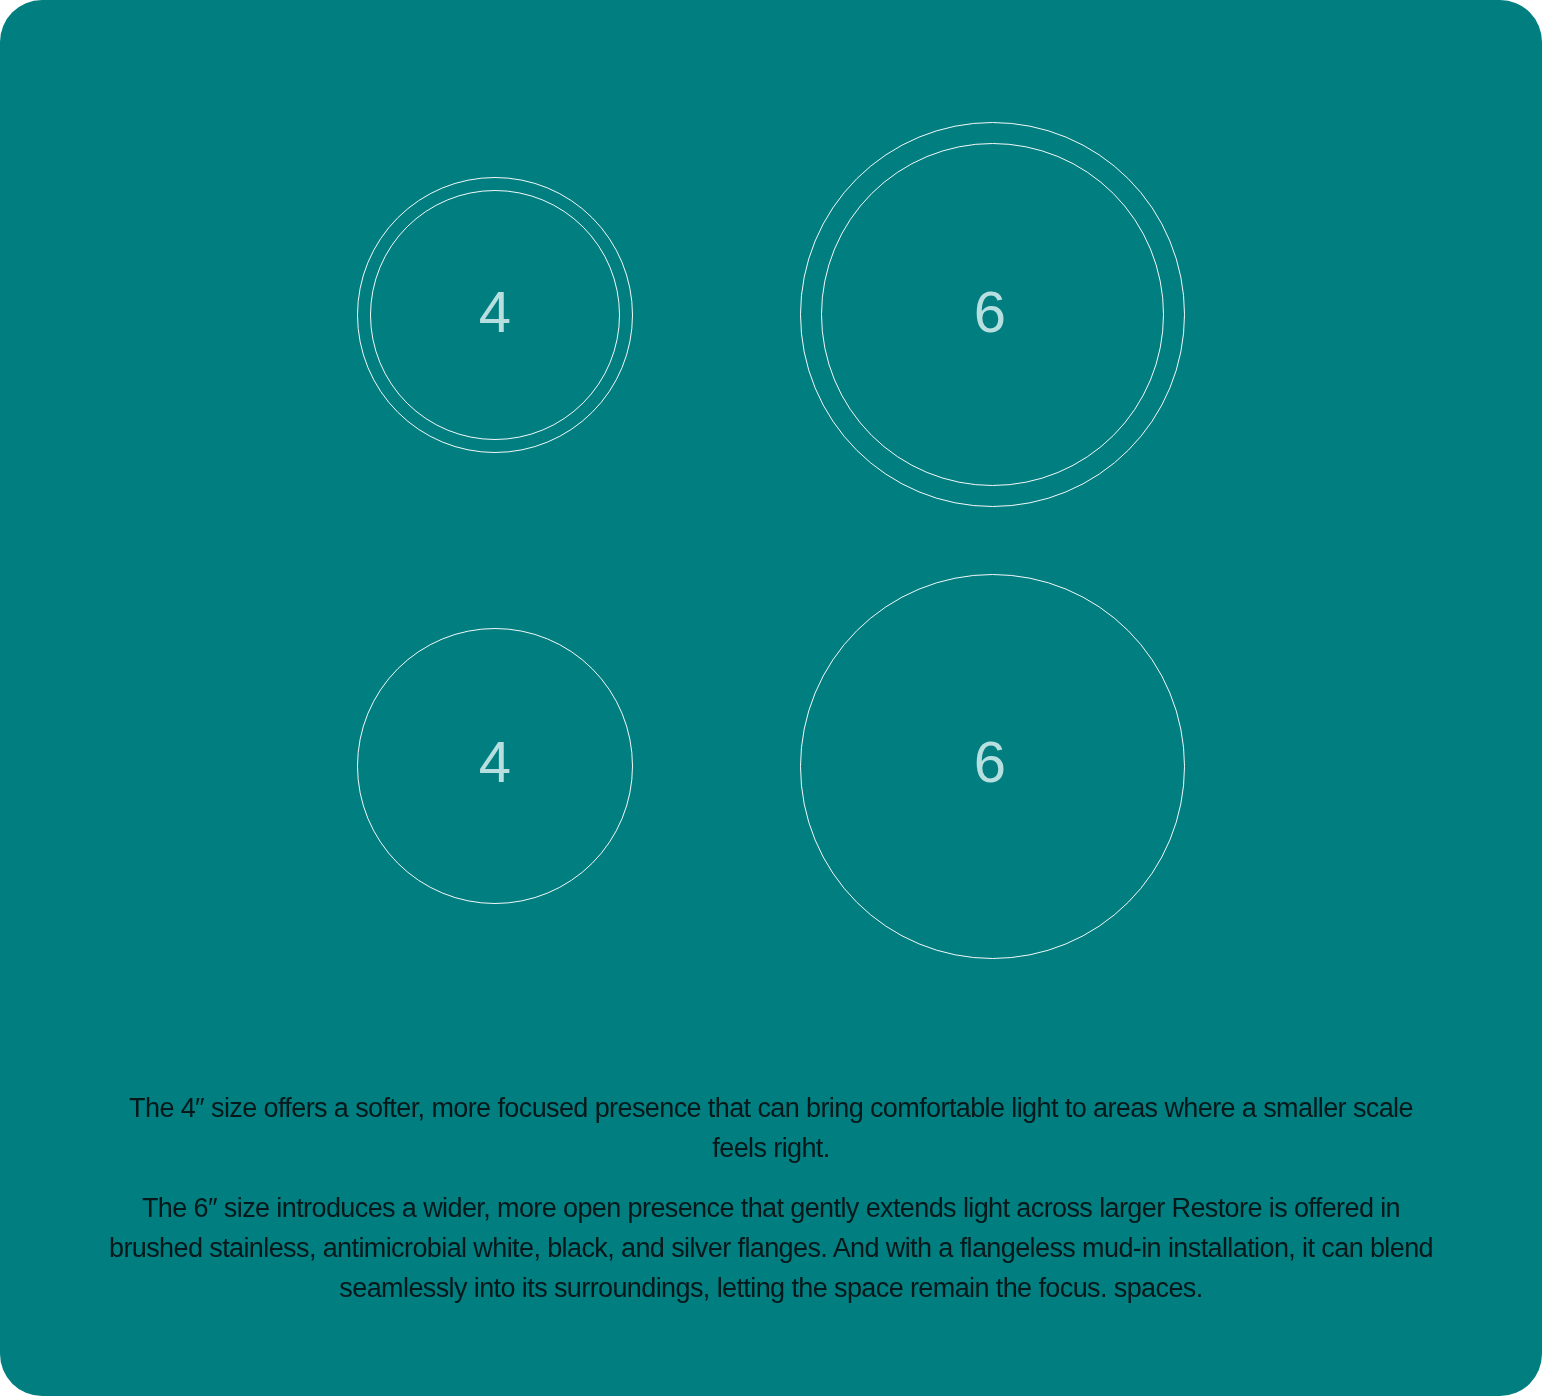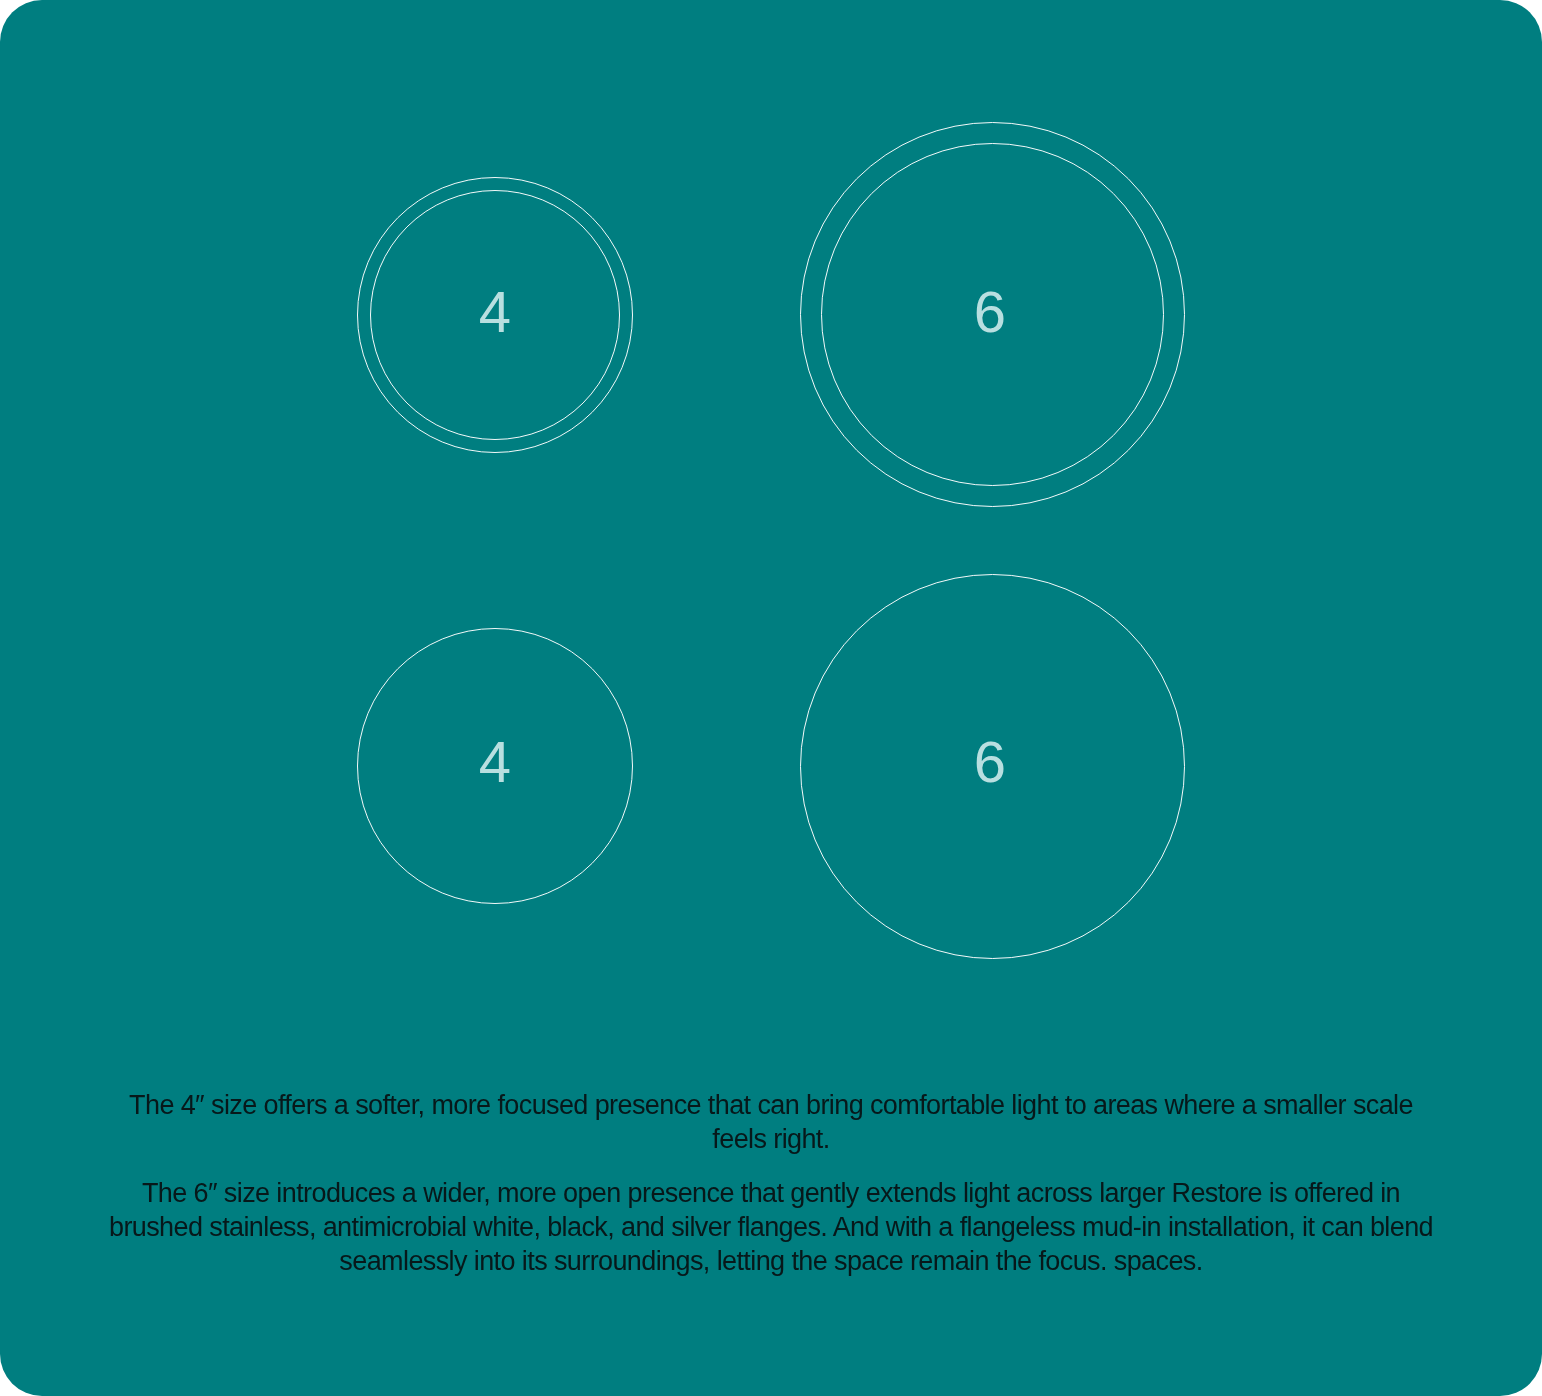--- a/index.html
+++ b/index.html
@@ -14,21 +14,21 @@
       box-sizing: border-box;
     }
     .num {
       position: absolute; transform: translate(-50%, -50%);
       font-family: "Liberation Sans", sans-serif;
       color: #b8dfe0; font-size: 58px; line-height: 1;
     }
     .text-block {
       position: absolute; left: 100px; width: 1342px; top: 1088px;
       text-align: center; font-family: "Liberation Sans", sans-serif;
-      color: #07181a; font-size: 27px; line-height: 34px; letter-spacing: -0.6px;
+      color: #07181a; font-size: 27px; line-height: 40px; letter-spacing: -0.6px;
     }
     .text-block p { margin: 0 0 20px 0; }
   </style>
 </head>
 <body>
 
 <div class="card">
 
   <div class="circle" style="left:357px; top:177px; width:276px; height:276px;"></div>
   <div class="circle" style="left:370px; top:190px; width:250px; height:250px;"></div>

